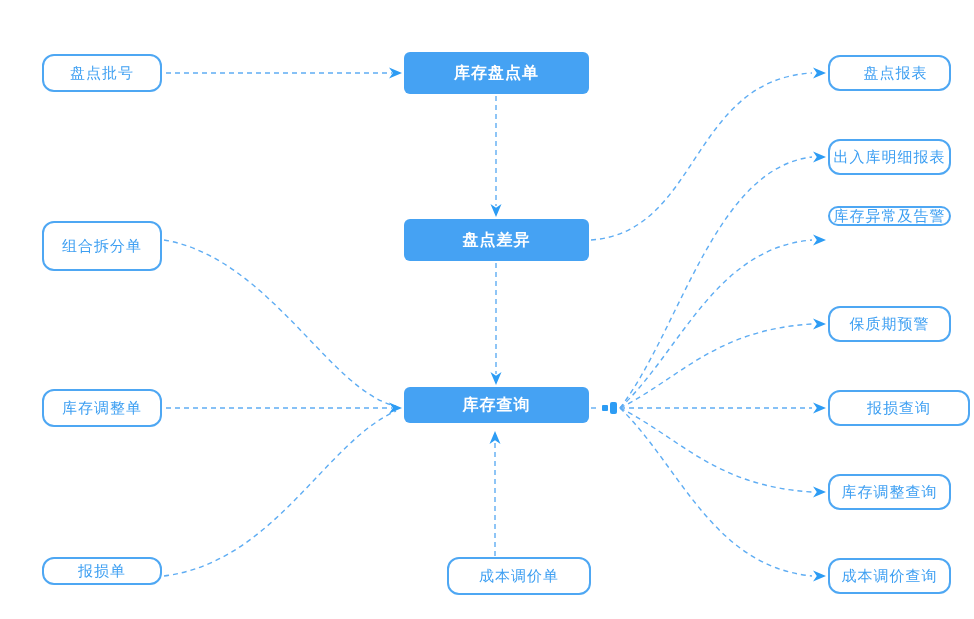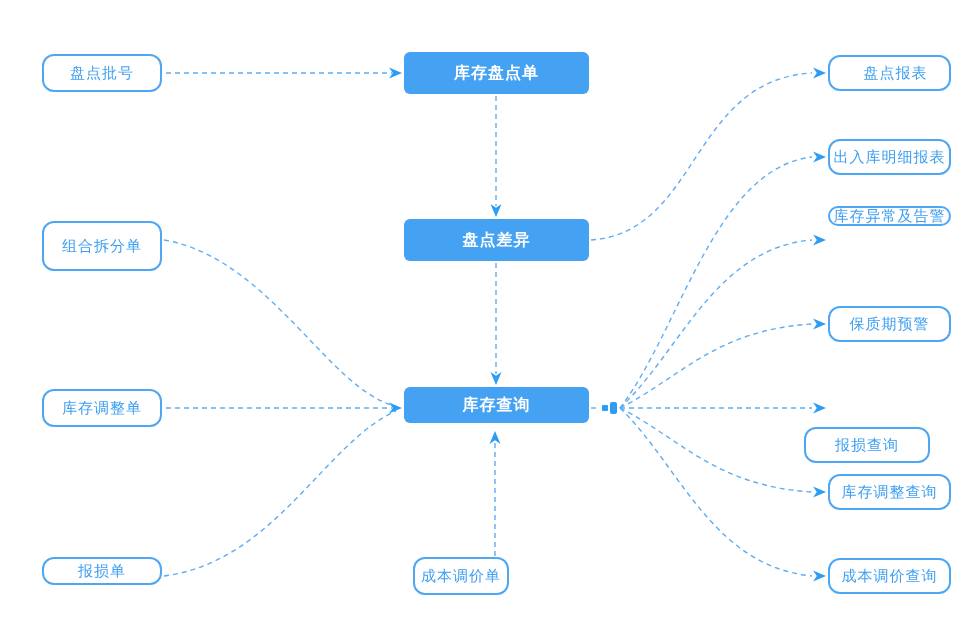--- a/index.html
+++ b/index.html
@@ -91,23 +91,23 @@
   </svg>
 
   <div class="node outline" style="left:42px;top:54px;width:120px;height:38px;">盘点批号</div>
   <div class="node outline" style="left:42px;top:221px;width:120px;height:50px;">组合拆分单</div>
   <div class="node outline" style="left:42px;top:389px;width:120px;height:38px;">库存调整单</div>
   <div class="node outline" style="left:42px;top:557px;width:120px;height:28px;">报损单</div>
 
   <div class="node primary" style="left:404px;top:52px;width:185px;height:42px;">库存盘点单</div>
   <div class="node primary" style="left:404px;top:219px;width:185px;height:42px;">盘点差异</div>
   <div class="node primary" style="left:404px;top:387px;width:185px;height:36px;">库存查询</div>
-  <div class="node outline" style="left:413px;top:557px;width:96px;height:38px;">成本调价单</div>
+  <div class="node outline" style="left:447px;top:557px;width:144px;height:38px;">成本调价单</div>
 
   <div class="node outline" style="left:828px;top:55px;width:123px;height:36px;padding-left:12px;">盘点报表</div>
   <div class="node outline" style="left:828px;top:139px;width:123px;height:36px;">出入库明细报表</div>
   <div class="node outline" style="left:828px;top:206px;width:123px;height:20px;">库存异常及告警</div>
   <div class="node outline" style="left:828px;top:306px;width:123px;height:36px;">保质期预警</div>
-  <div class="node outline" style="left:804px;top:390px;width:126px;height:36px;margin-top:37px;">报损查询</div>
+  <div class="node outline" style="left:828px;top:390px;width:142px;height:36px;">报损查询</div>
   <div class="node outline" style="left:828px;top:474px;width:123px;height:36px;">库存调整查询</div>
   <div class="node outline" style="left:828px;top:558px;width:123px;height:36px;">成本调价查询</div>
 
 </div>
 
 </body></html>

